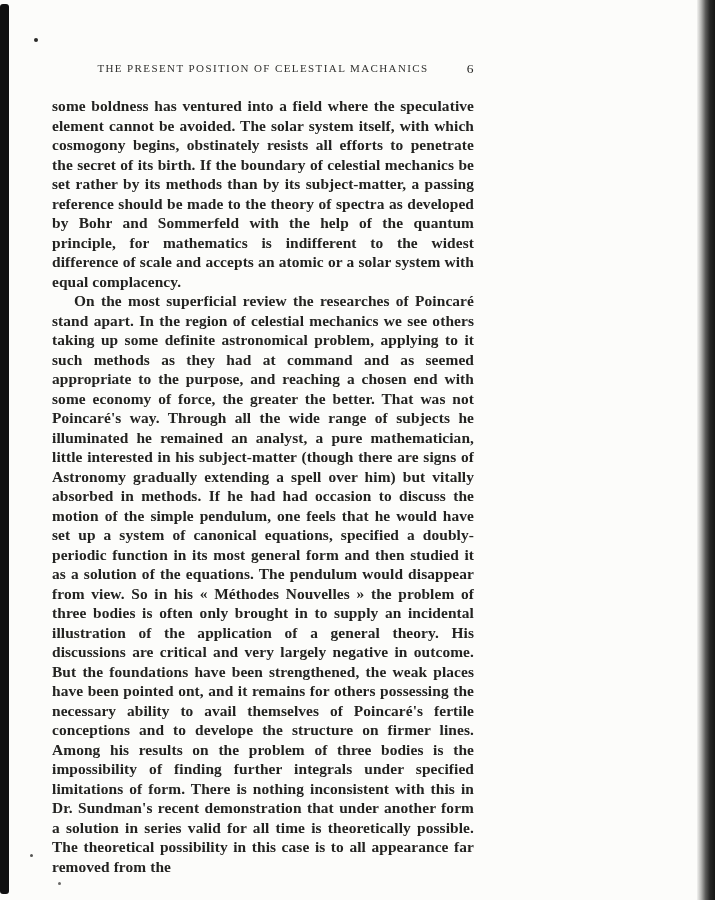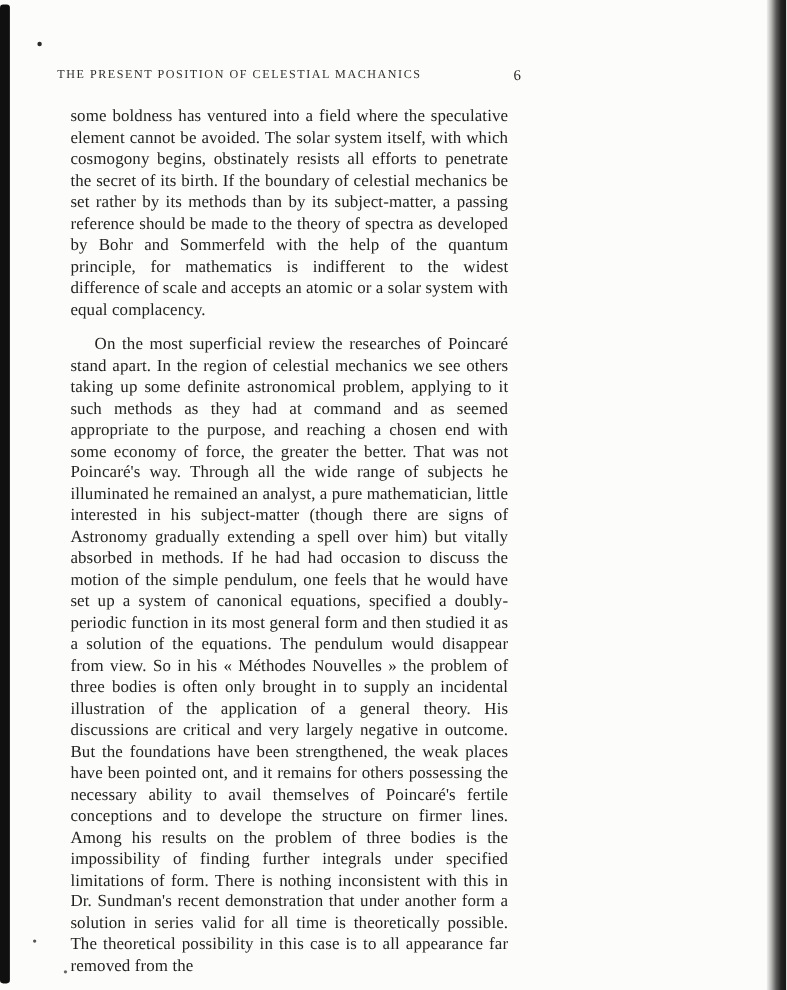--- a/index.html
+++ b/index.html
@@ -50,41 +50,42 @@
     width: 422px;
   }
   .running-header {
     position: relative;
     height: 15px;
     margin-bottom: 19px;
     color: #30302e;
   }
   .running-header .title {
     display: block;
-    text-align: left;
+    text-align: center;
     font-size: 11px;
     letter-spacing: 1.4px;
     font-weight: 400;
     white-space: nowrap;
   }
   .running-header .folio {
     position: absolute;
     right: 0;
     top: -1px;
     font-size: 13.5px;
     letter-spacing: .5px;
     color: #262624;
   }
   .page-body p {
-    margin: 12px;
+    margin: 0;
     font-size: 15.4px;
     line-height: 19.5px;
     text-align: justify;
     color: #232321;
     letter-spacing: 0.1px;
+    font-weight: bold;
   }
   .page-body p.indent {
     text-indent: 22px;
   }
 </style>
 </head>
 <body>
 
 <div class="sheet">
 

